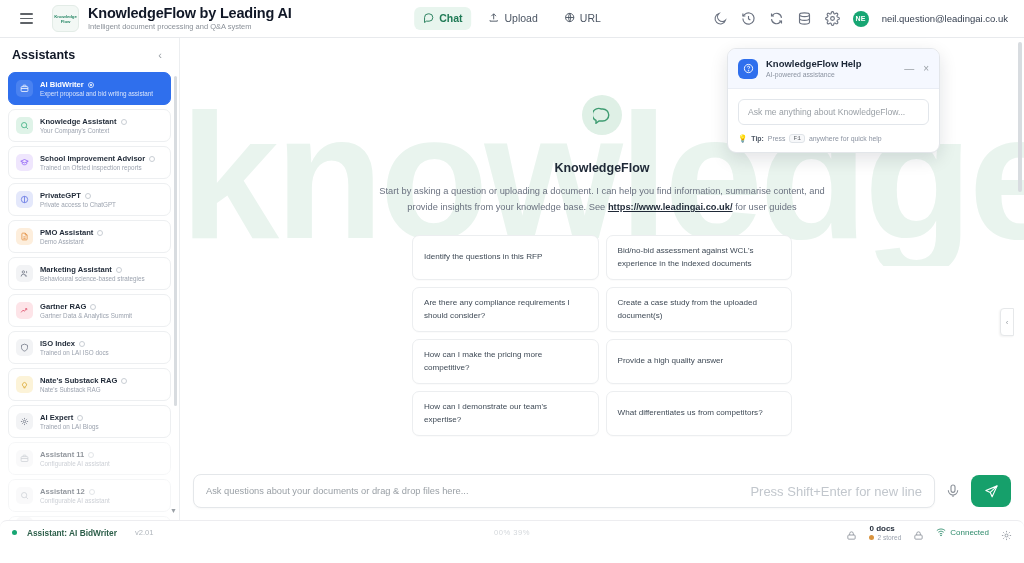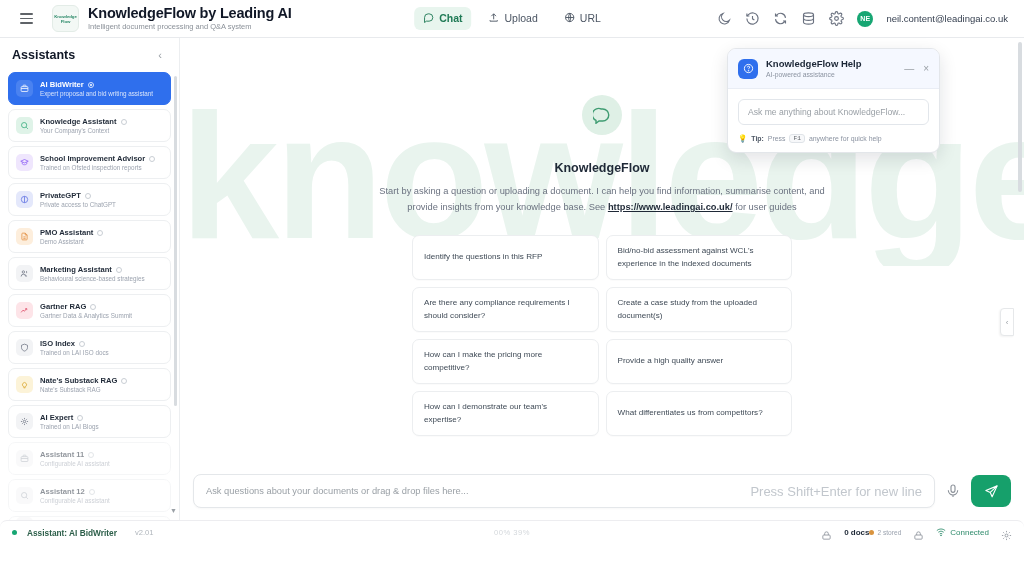--- a/index.html
+++ b/index.html
@@ -125,21 +125,21 @@
     height: 24px; flex:0 0 24px; border-top:1px solid #ededf0; background:#fff;
     display:flex; align-items:center; padding: 0 12px; gap: 10px; border-radius: 7px;
   }
   .st-dot { width:5px; height:5px; border-radius:50%; background:#17a673;}
   .st-assistant { font-size:8.3px; font-weight:700; color:#2d5f4a;}
   .st-ver { font-size:7.6px; color:#b0b6bc; margin-left:8px;}
   .st-center { position:absolute; left:50%; transform:translateX(-50%); font-size:7.6px; color:#d4d8dc; letter-spacing:0.5px;}
   .st-right { margin-left:auto; display:flex; align-items:center; gap:12px;}
   .st-ico { width:11px; height:11px; color:#8b9199;}
   .st-ico svg { width:100%; height:100%;}
-  .st-docs { display:flex; flex-direction:row; line-height:9px;}
+  .st-docs { display:flex; flex-direction:column; line-height:9px;}
   .st-docs .d1 { font-size:8px; font-weight:700; color:#1f2937;}
   .st-docs .d2 { font-size:6.6px; color:#9ca3af; display:flex; align-items:center; gap:3px;}
   .st-docs .d2 b { width:5px; height:5px; border-radius:50%; background:#d9943f; display:inline-block;}
   .st-conn { display:flex; align-items:center; gap:4px; font-size:8px; color:#2e8b6b;}
   .st-conn svg { width:10px; height:10px;}
 
   
   .help {
     position:absolute; left: 727px; top: 48px; width: 213px;
     background:#fff; border-radius:9px; border:1px solid #e3e6ea;
@@ -230,21 +230,21 @@
             <path d="M4 12c0 1.6 3.6 3 8 3s8-1.4 8-3"></path>
           </svg>
         </div>
       <div class="ticon">
           <svg viewBox="0 0 24 24" fill="none" stroke="currentColor" stroke-width="1.8">
             <circle cx="12" cy="12" r="3"></circle>
             <path d="M19.4 15a1.6 1.6 0 0 0 .3 1.8l.1.1a2 2 0 1 1-2.8 2.8l-.1-.1a1.6 1.6 0 0 0-1.8-.3 1.6 1.6 0 0 0-1 1.5V21a2 2 0 1 1-4 0v-.1A1.6 1.6 0 0 0 9 19.4a1.6 1.6 0 0 0-1.8.3l-.1.1a2 2 0 1 1-2.8-2.8l.1-.1a1.6 1.6 0 0 0 .3-1.8 1.6 1.6 0 0 0-1.5-1H3a2 2 0 1 1 0-4h.1A1.6 1.6 0 0 0 4.6 9a1.6 1.6 0 0 0-.3-1.8l-.1-.1a2 2 0 1 1 2.8-2.8l.1.1a1.6 1.6 0 0 0 1.8.3H9a1.6 1.6 0 0 0 1-1.5V3a2 2 0 1 1 4 0v.1a1.6 1.6 0 0 0 1 1.5 1.6 1.6 0 0 0 1.8-.3l.1-.1a2 2 0 1 1 2.8 2.8l-.1.1a1.6 1.6 0 0 0-.3 1.8V9a1.6 1.6 0 0 0 1.5 1H21a2 2 0 1 1 0 4h-.1a1.6 1.6 0 0 0-1.5 1z"></path>
           </svg>
         </div>
       <div class="avatar">NE</div>
-      <div class="user-email">neil.content@leadingai.co.uk</div>
+      <div class="user-email">neil.question@leadingai.co.uk</div>
     </div>
   </div>
 
   <div class="body-row">
 
     <div class="sidebar">
       <div class="sb-head">
         <div class="sb-title">Assistants</div>
         <div class="sb-collapse">‹</div>
       </div>

